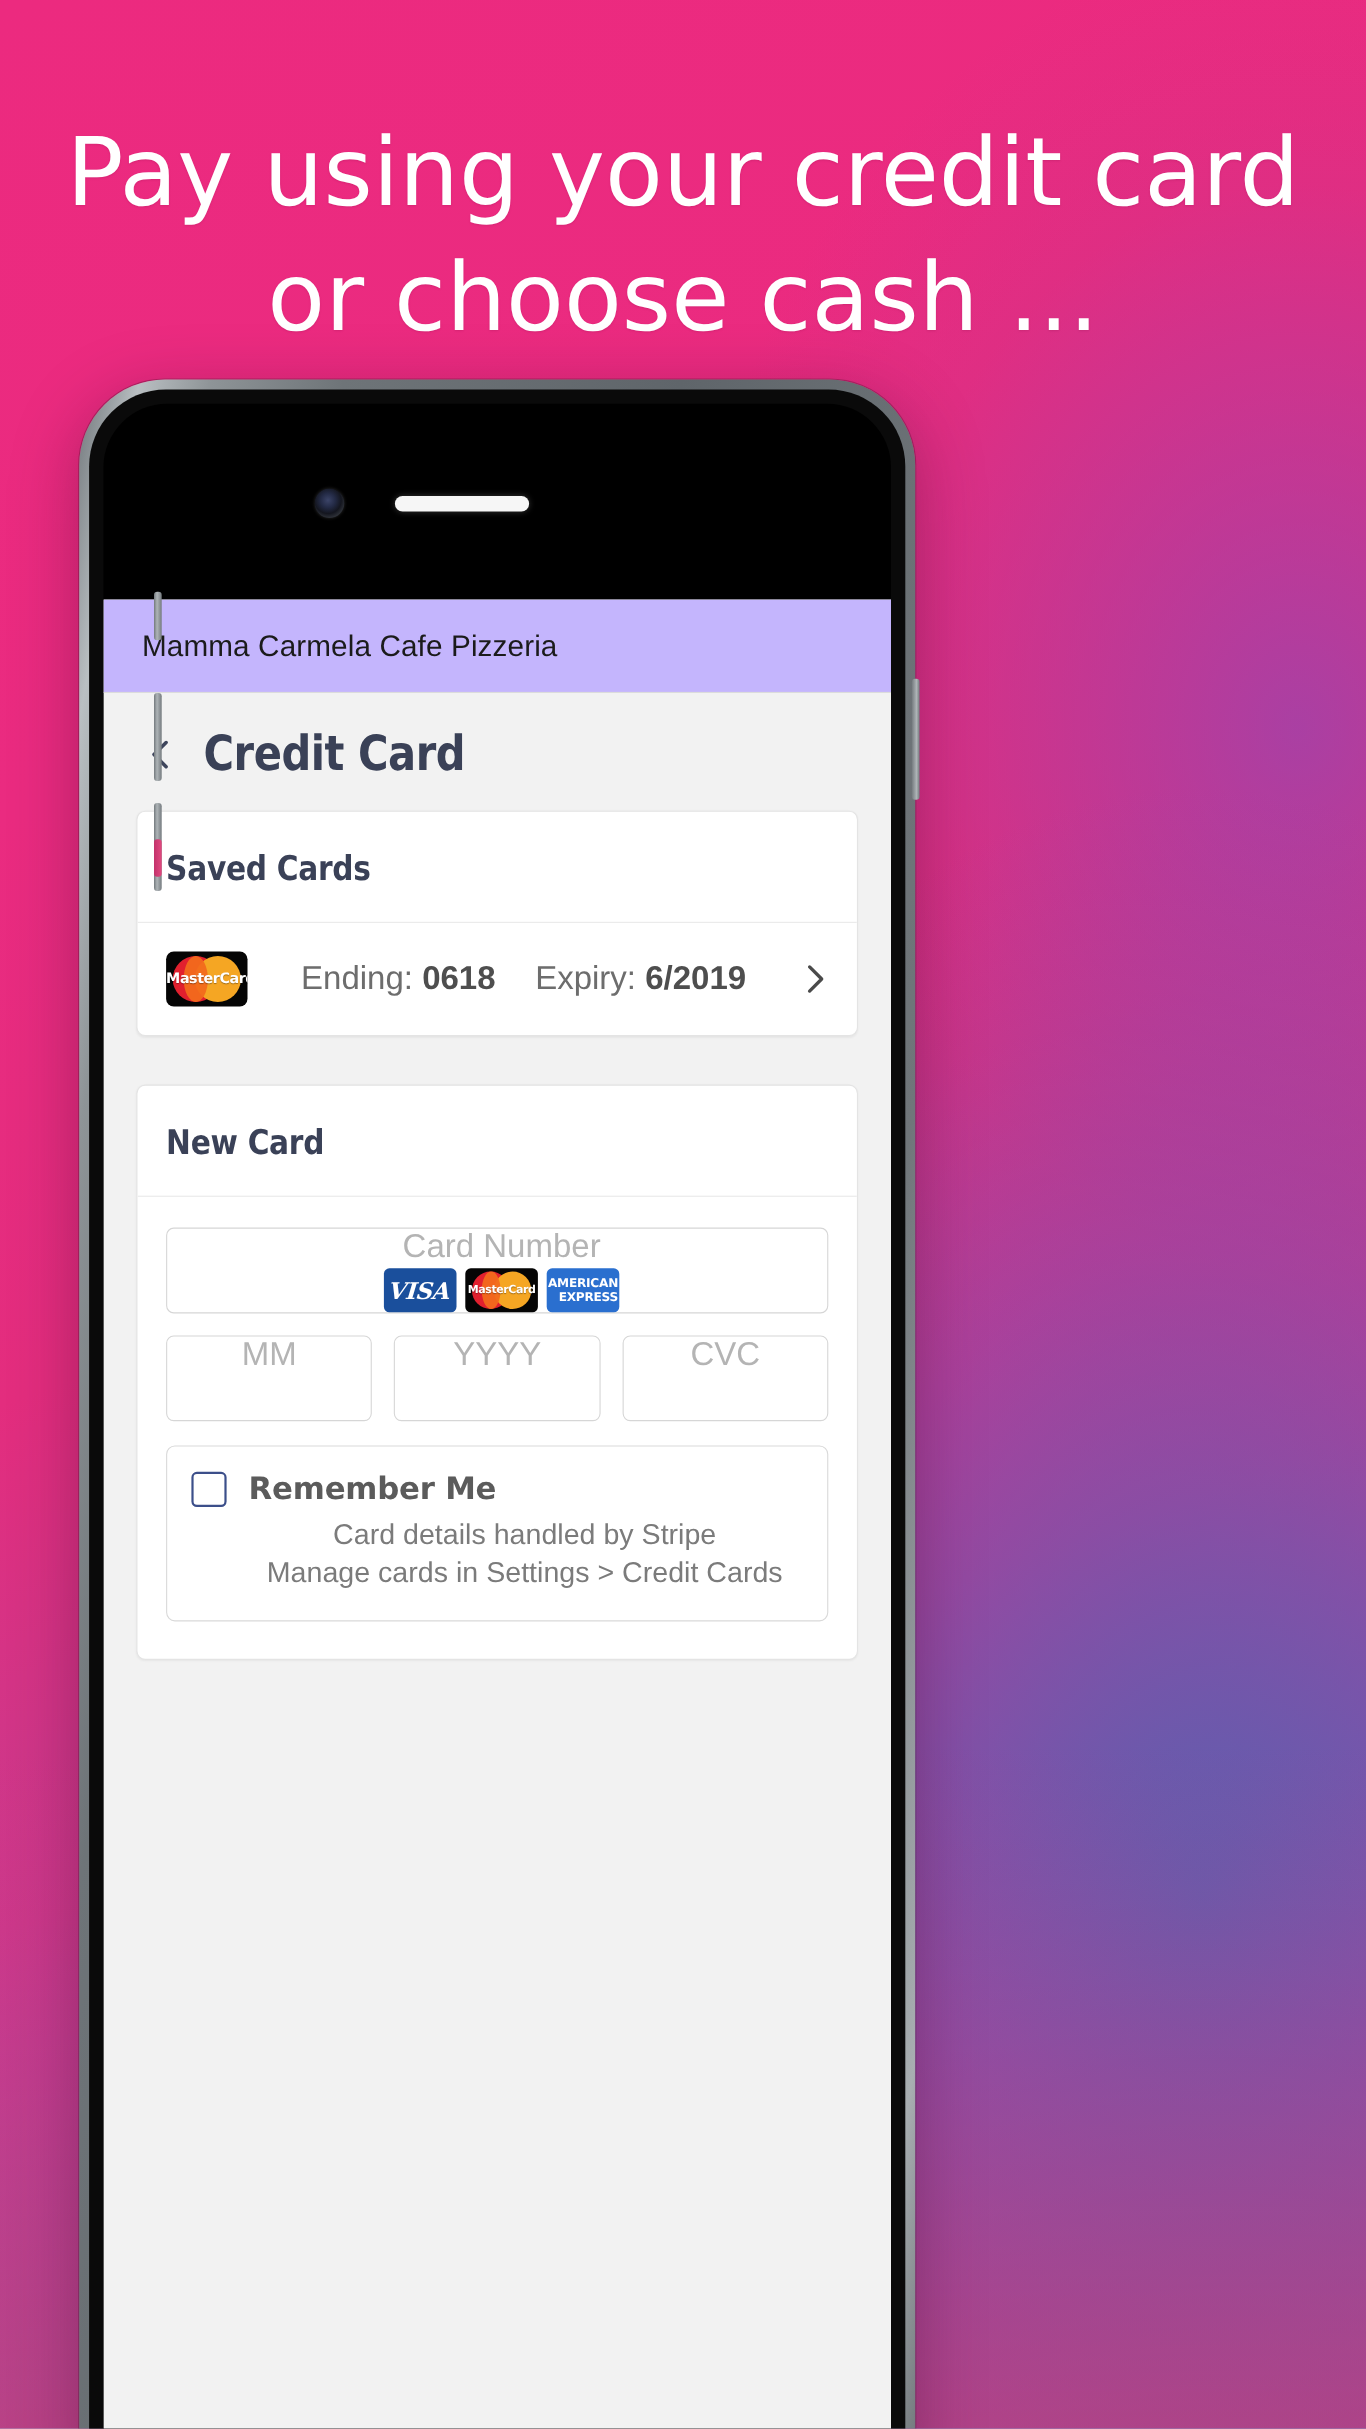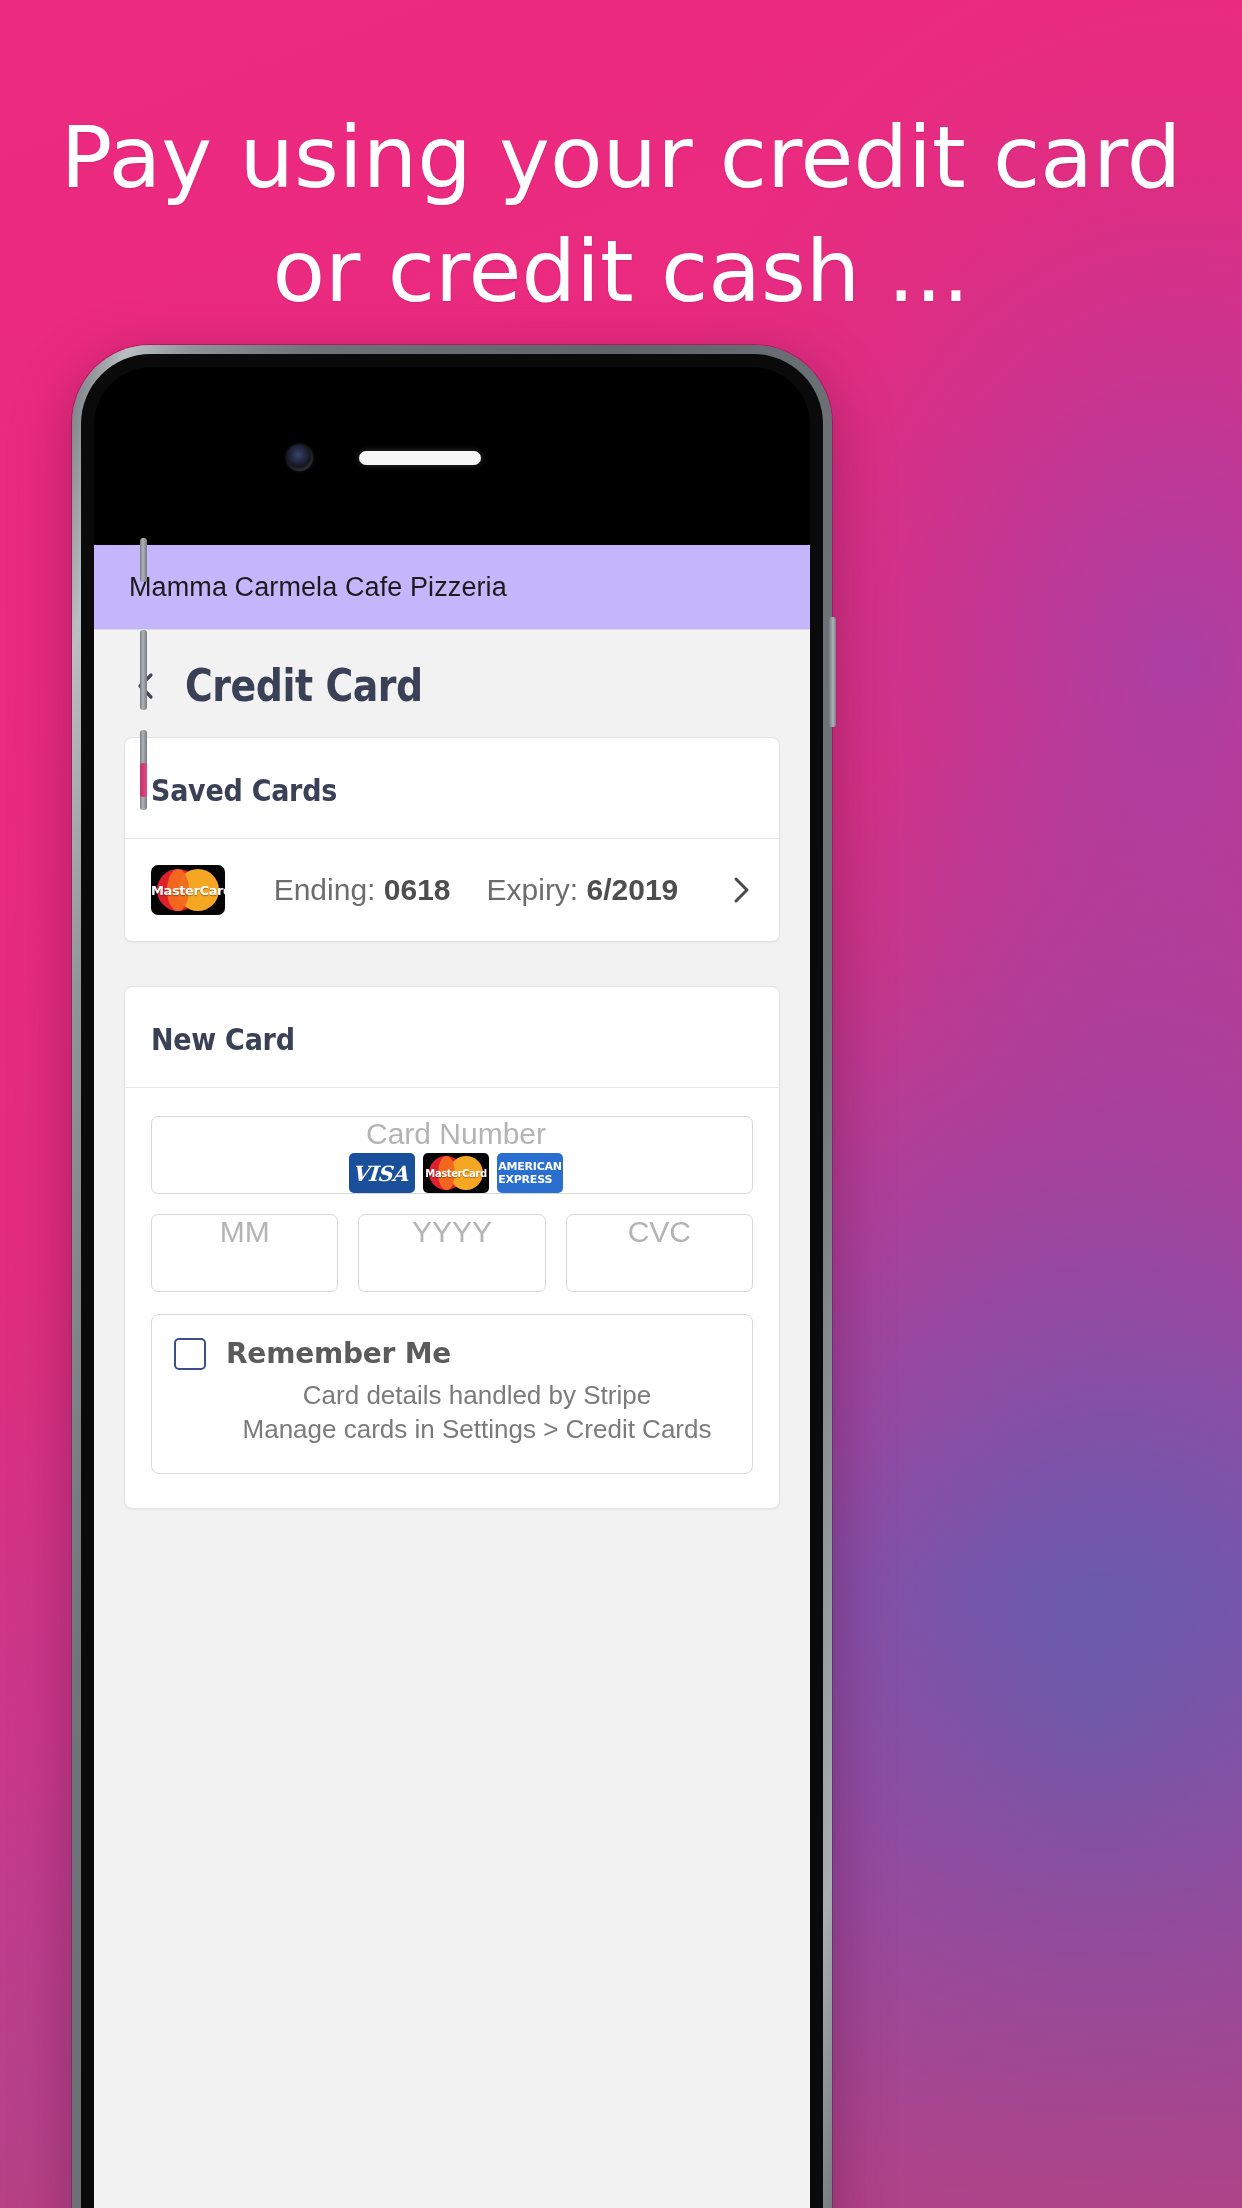--- a/index.html
+++ b/index.html
@@ -267,21 +267,21 @@
   .mb-mc .mc-circles .c { width: 34px; height: 34px; }
   .mb-mc .mc-circles .c.mid { left: 9px; width: 17px; }
   .mb-mc .mc-word { font-size: 10px; }
   .mb-amex { background: #2a6fcf; }
   .mb-amex .t {
     font-family: "DejaVu Sans", sans-serif;
     font-weight: bold;
     font-size: 11px;
     color: #ffffff;
     line-height: 1.0;
-    text-align: left;
+    text-align: right;
     letter-spacing: -0.2px;
   }
   .mb-amex .t span { display: block; border: 1px solid rgba(255,255,255,0.0); }
 
   .triple {
     display: flex;
     gap: 20px;
     margin-top: 20px;
   }
   .triple .field { flex: 1 1 0; padding: 0 20px; }
@@ -319,21 +319,21 @@
   .rm-sub div { white-space: nowrap; }
   .gap-40 { height: 44px; }
 </style>
 </head>
 <body>
 
 <div id="stage">
 
   <div class="headline">
     <span class="hl-line l1">Pay using your credit card</span>
-    <span class="hl-line l2">or credit cash ...</span>
+    <span class="hl-line l2">or choose cash ...</span>
   </div>
 
   <div id="phone">
 
     <div class="btn-side btn-silent"></div>
     <div class="btn-side btn-volup"></div>
     <div class="btn-side btn-voldn"></div>
     <div class="btn-side btn-mute-red"></div>
     <div class="btn-side btn-power"></div>
 

